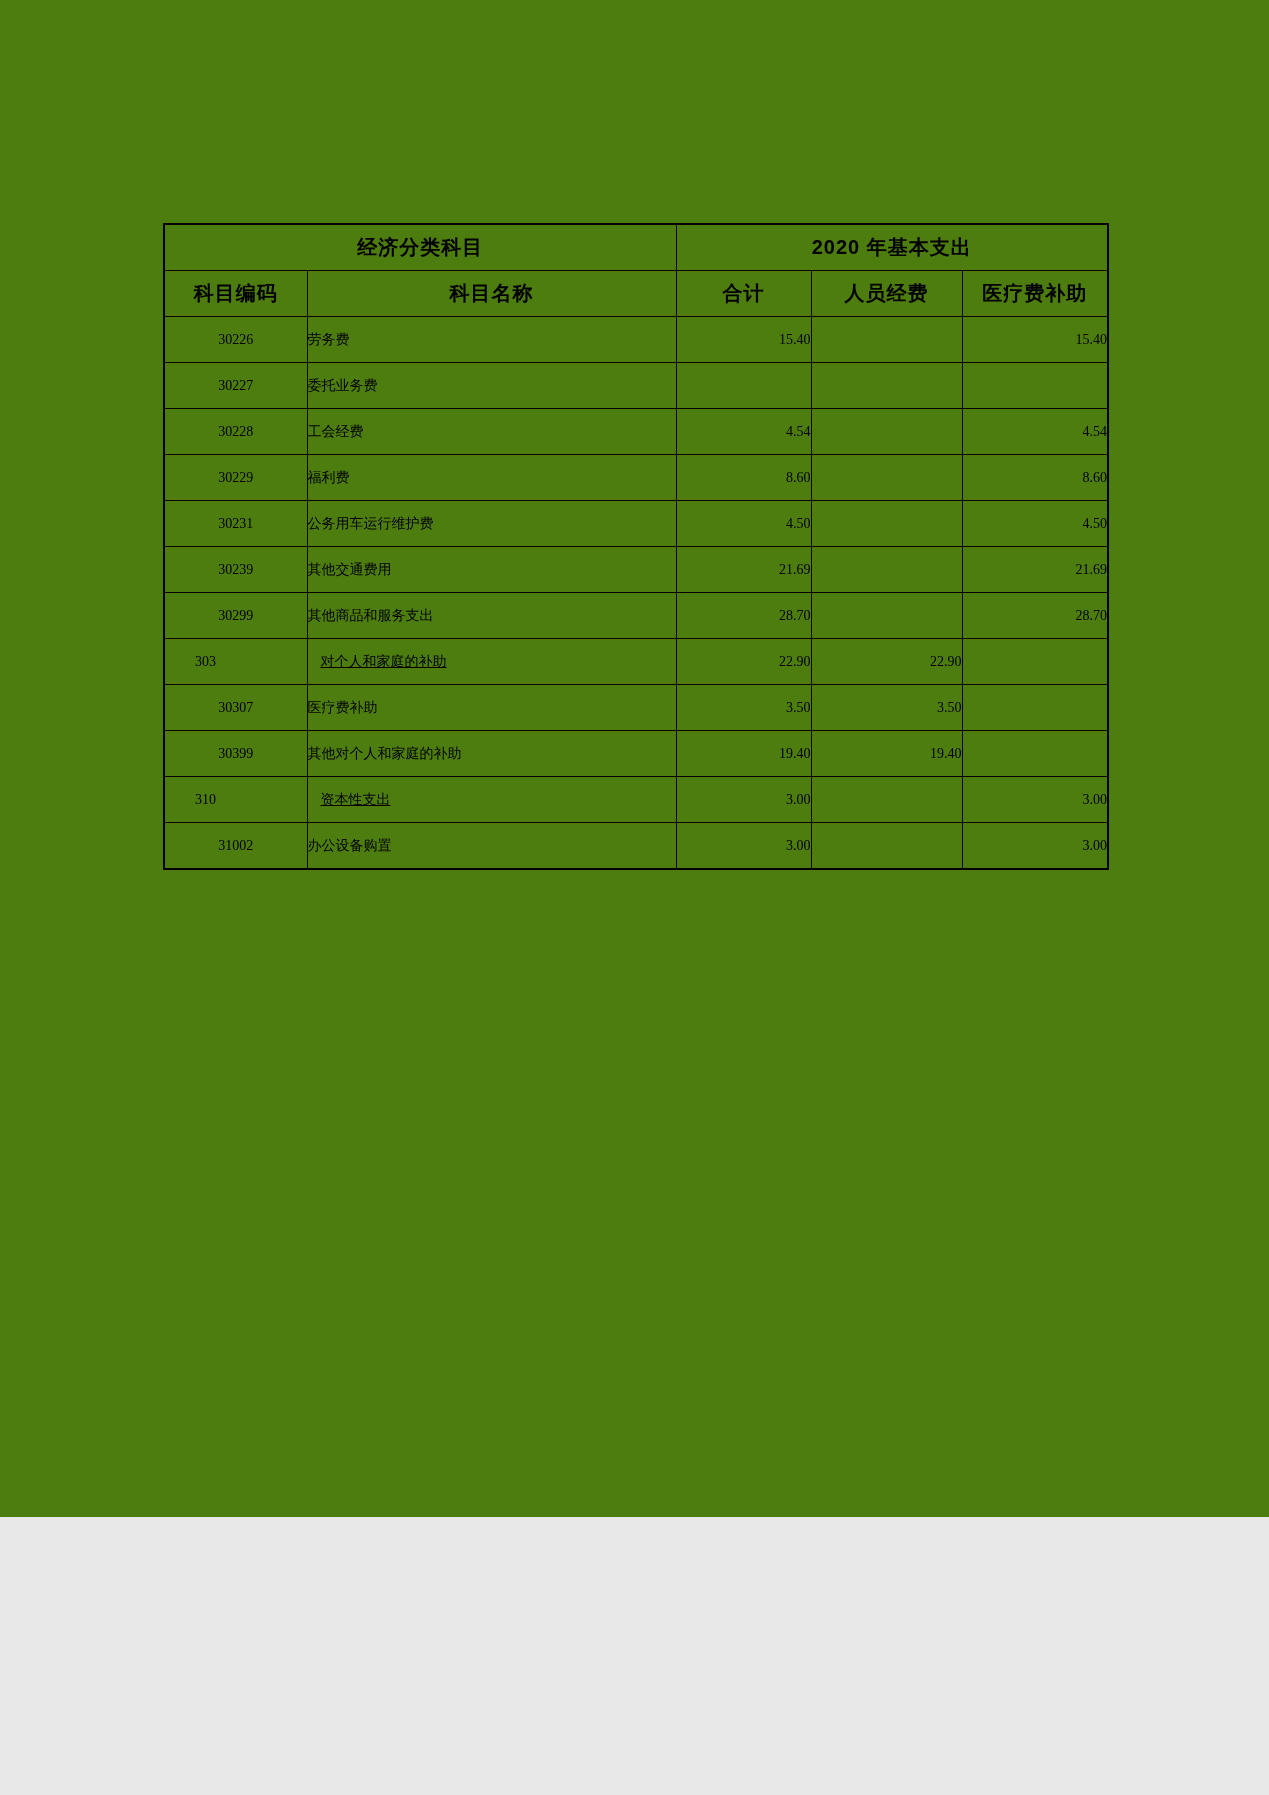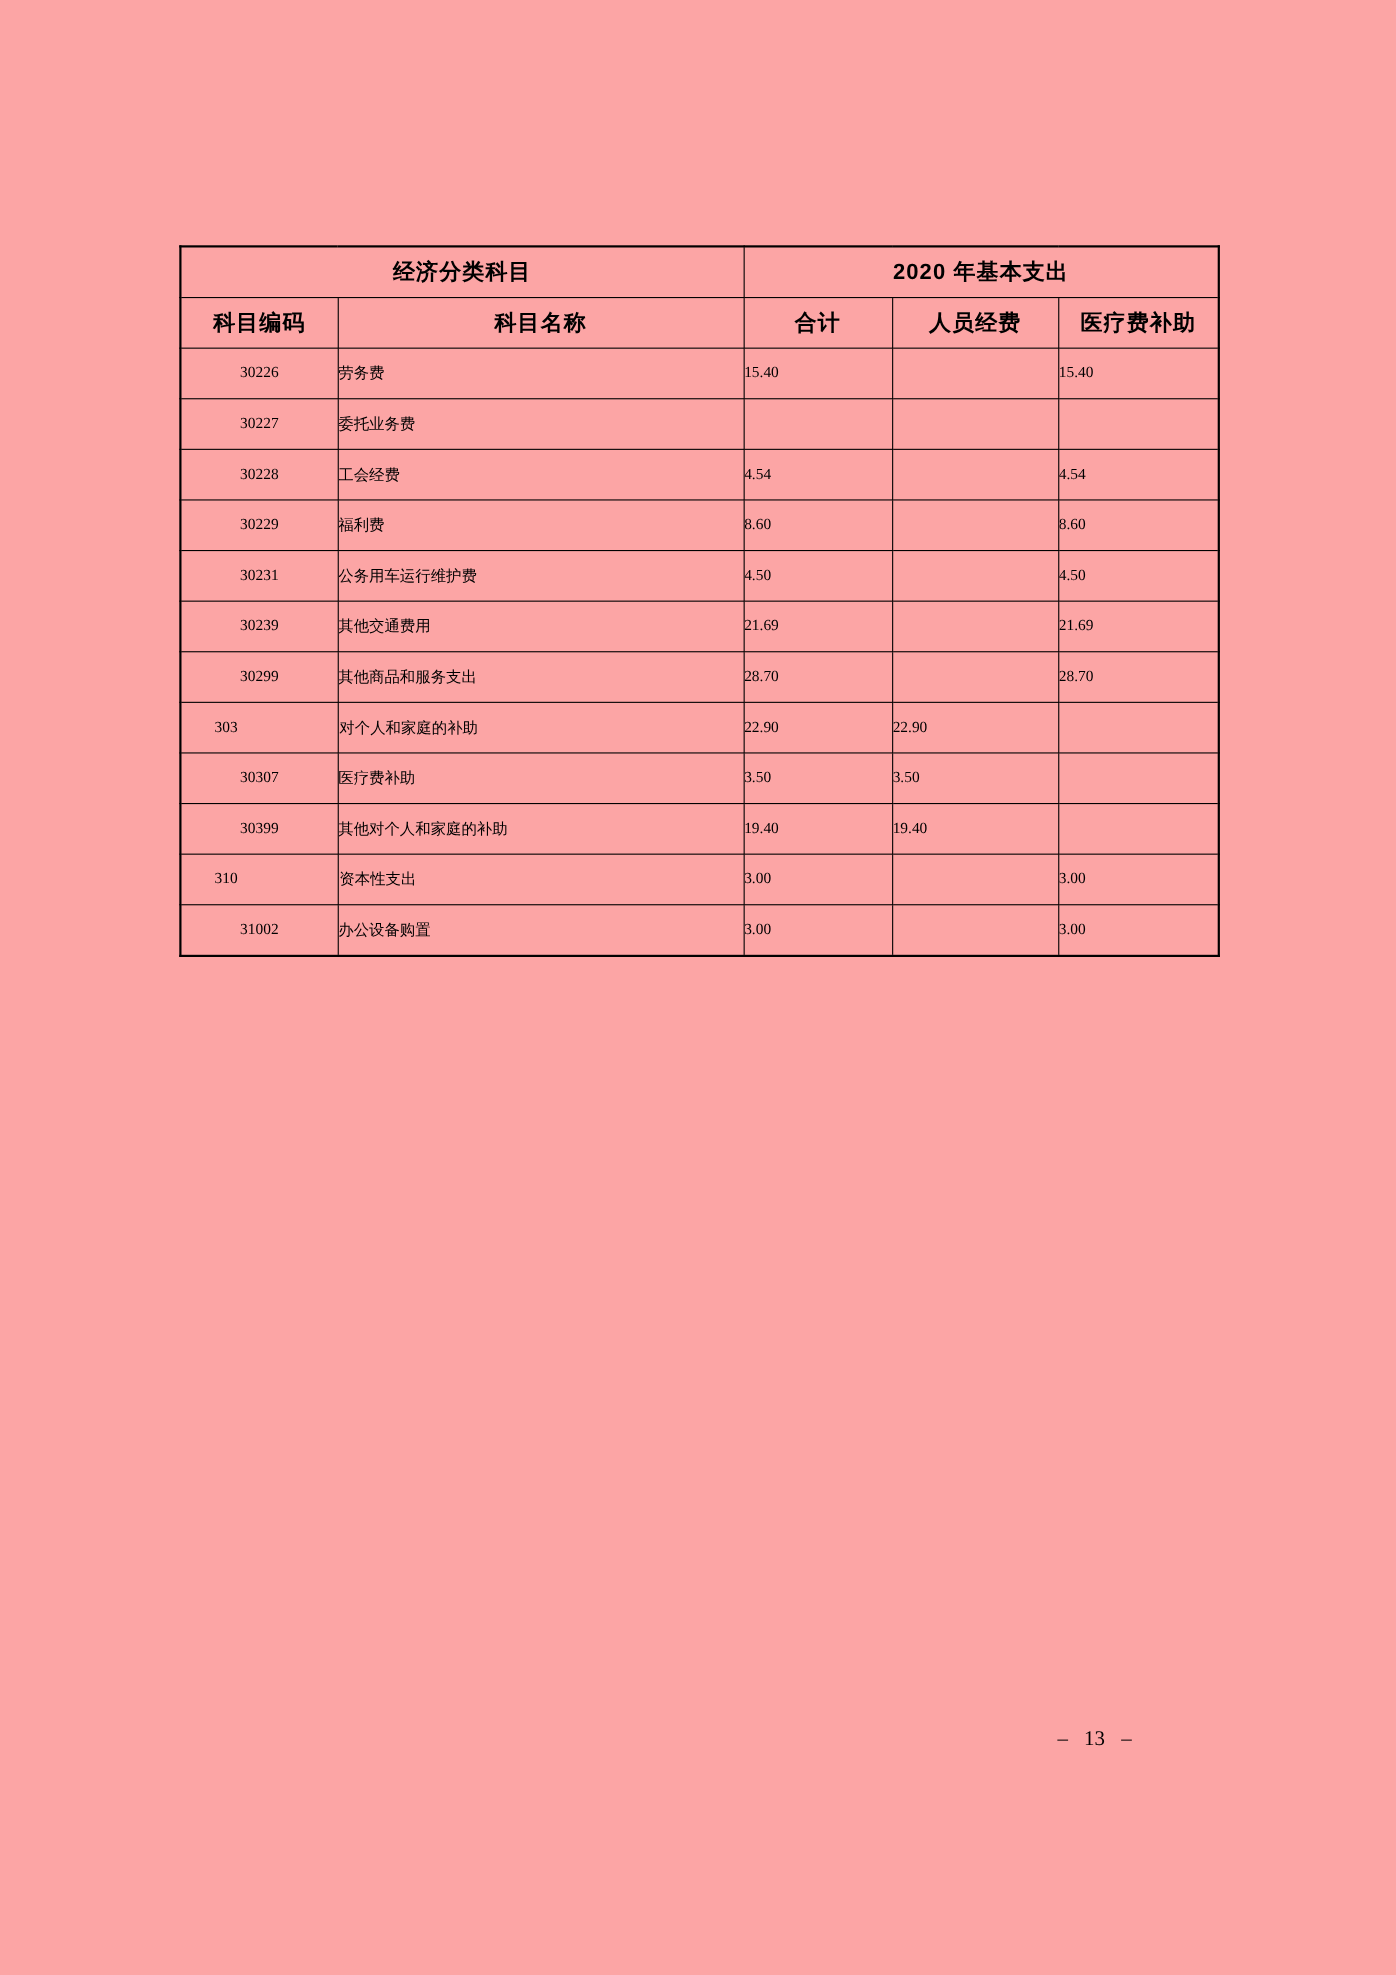--- a/index.html
+++ b/index.html
@@ -3,23 +3,23 @@
 <meta charset="utf-8">
 <style>
   html, body {
     margin: 0;
     padding: 0;
     background: #e8e8e8;
   }
   .page {
     position: relative;
     width: 1269px;
-    height: 1795px;
+    height: 1517px;
     margin: 0 auto;
-    background: #fca5a5;
+    background: #4d7c0f;
     color: #000000;
     font-family: "Liberation Serif", serif;
     overflow: hidden;
   }
   table.budget {
     position: absolute;
     left: 163px;
     top: 223px;
     width: 944px;
     border-collapse: collapse;
@@ -46,24 +46,24 @@
     font-size: 20px;
     text-align: center;
     letter-spacing: 1px;
   }
   table.budget td {
     font-family: "Liberation Serif", serif;
     font-size: 14px;
   }
   td.code  { text-align: center; }
   td.name  { text-align: left; padding-left: 31px; }
-  td.num   { text-align: left; padding-right: 13px; }
+  td.num   { text-align: right; padding-right: 13px; }
 
   tr.level1 td.code { text-align: left; padding-left: 30px; }
-  tr.level1 td.name { padding-left: 1px; }
+  tr.level1 td.name { padding-left: 13px; text-decoration: underline; }
 
   .page-number {
     position: absolute;
     top: 1570px;
     left: 905px;
     width: 180px;
     text-align: center;
     font-family: "Liberation Serif", serif;
     font-size: 19px;
     word-spacing: 10px;

